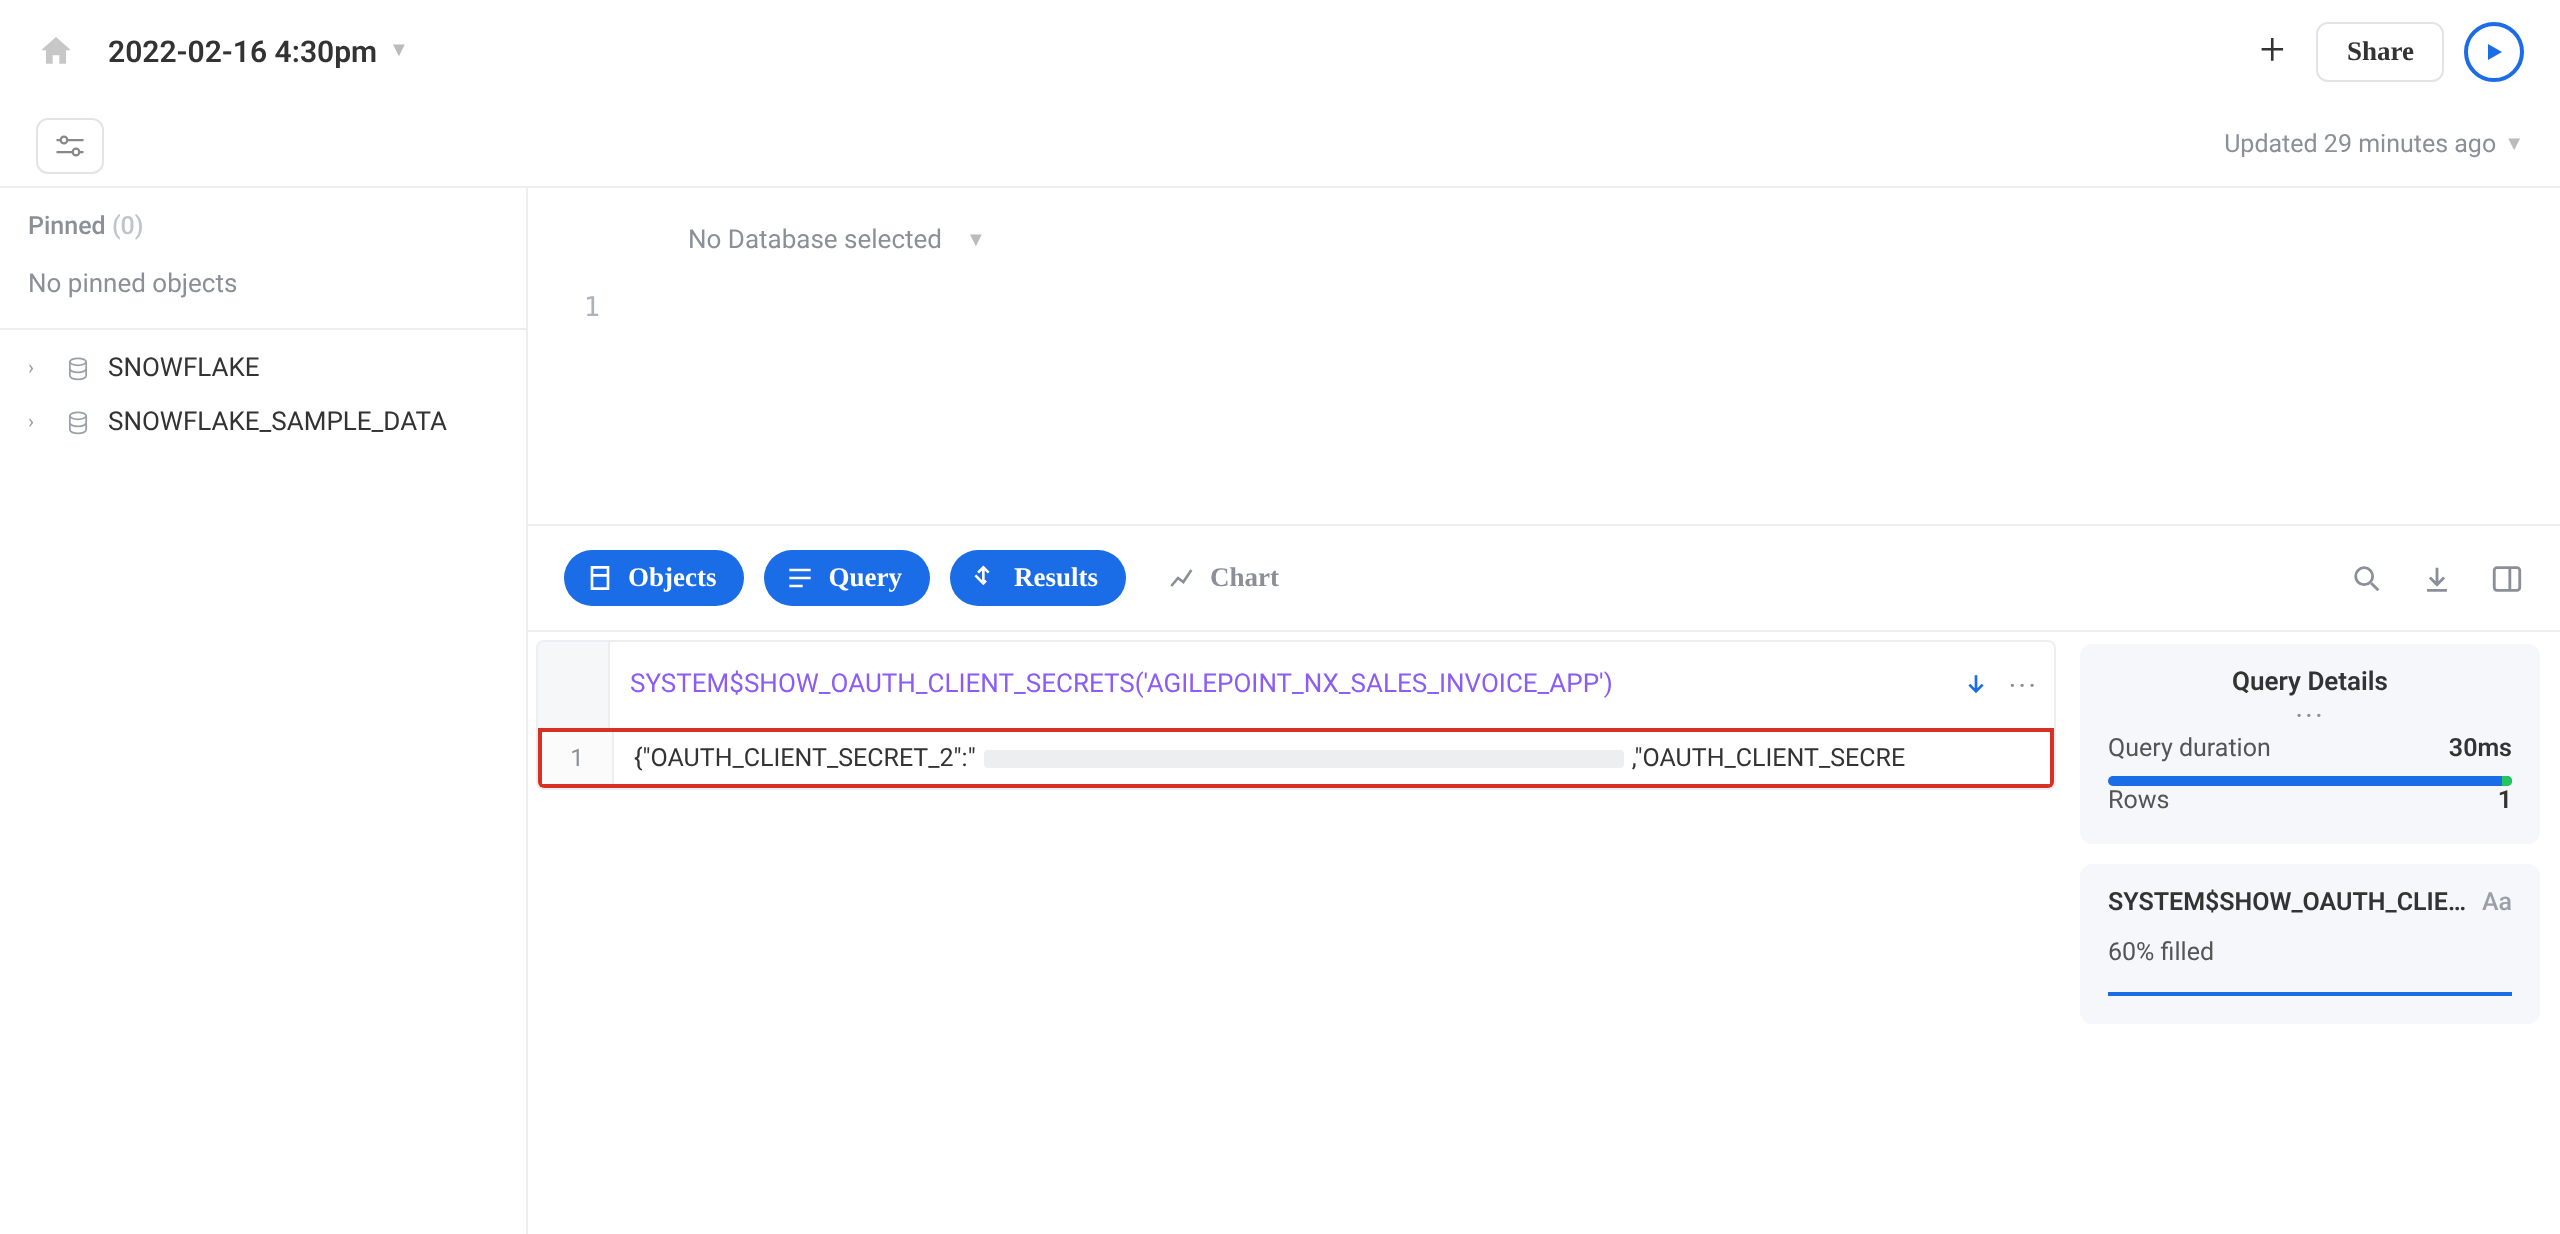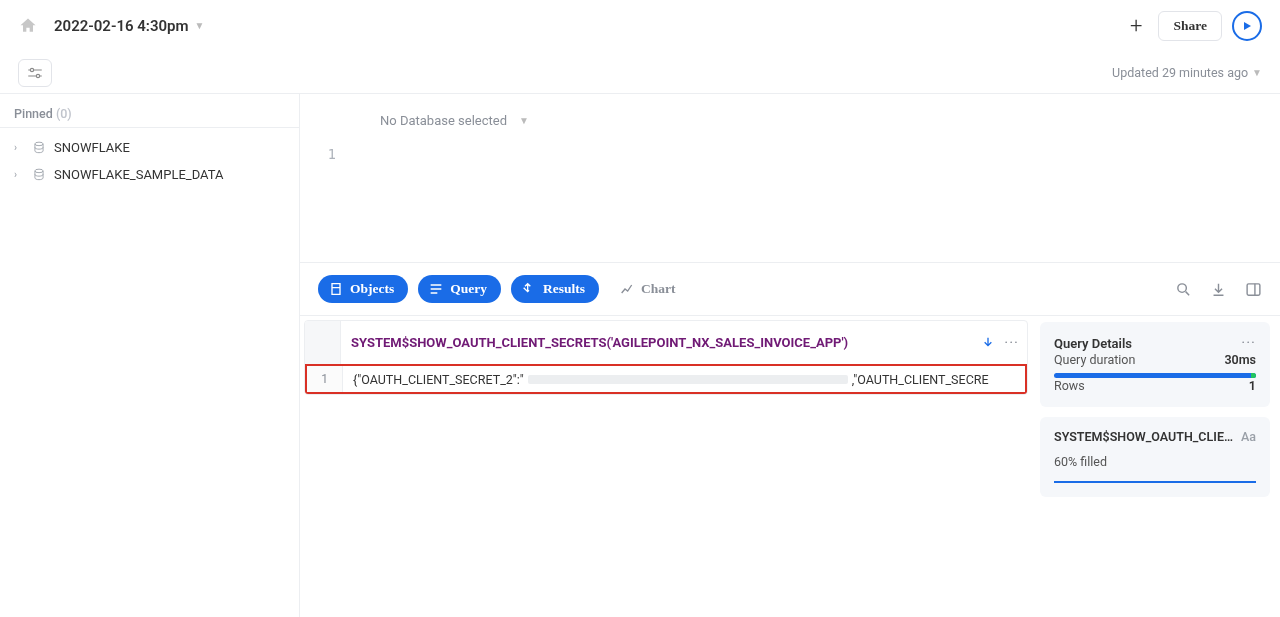--- a/index.html
+++ b/index.html
@@ -12,21 +12,21 @@
 .plus-btn { font-size: 22px; font-weight: 300; color: #333; padding: 4px 6px; cursor: pointer; }
 .role-pill { border: 1px solid #e2e4e9; border-radius: 6px; padding: 6px 12px; display: flex; align-items: center; gap: 8px; font-size: 12.5px; color: #444; font-weight: 600; }
 .role-pill .div { color: #d0d0d0; font-weight: 400; }
 .share-btn { border: 1px solid #e2e4e9; border-radius: 6px; padding: 6px 14px; font-size: 13.5px; font-weight: 600; color: #333; cursor: pointer; font-family: Liberation Serif, serif; }
 .run-btn { width: 30px; height: 30px; border: 2px solid #1a6ce7; border-radius: 50%; display: flex; align-items: center; justify-content: center; cursor: pointer; }
 .run-btn svg { fill: #1a6ce7; }
 .subbar { height: 42px; display: flex; align-items: center; padding: 0 18px; border-bottom: 1px solid #eceef1; }
 .filter-btn { border: 1px solid #e2e4e9; border-radius: 6px; width: 34px; height: 28px; display: flex; align-items: center; justify-content: center; color: #888; cursor: pointer; }
 .updated { margin-left: auto; color: #8a8f98; font-size: 12.5px; display: flex; align-items: center; }
 .main { display: flex; height: 523px; }
-.sidebar { width: 300px; border-right: 1px solid #eceef1; display: flex; flex-direction: column; }
+.sidebar { width: 264px; border-right: 1px solid #eceef1; display: flex; flex-direction: column; }
 .sb-section { padding: 12px 14px 6px; }
 .sb-title { font-size: 12.5px; color: #8a8f98; font-weight: 500; }
 .sb-count { color: #c0c4cc; }
 .sb-empty { color: #8a8f98; font-size: 13px; padding: 8px 14px 14px; }
 .sb-divider { border-top: 1px solid #eceef1; }
 .sb-search { display: flex; align-items: center; padding: 10px 14px; color: #8a8f98; font-size: 13px; gap: 8px; position: relative; }
 .sb-search .more { margin-left: auto; color: #8a8f98; cursor: pointer; font-size: 16px; letter-spacing: 1px; }
 .sb-tree { padding: 6px 0; }
 .sb-node { display: flex; align-items: center; gap: 8px; padding: 6px 14px; color: #333; font-size: 13px; cursor: pointer; }
 .sb-node .chev { color: #9aa0a8; font-size: 10px; width: 10px; }
@@ -48,30 +48,30 @@
 .tab-btn.active { background: #1a6ce7; color: #fff; }
 .tab-btn.inactive { color: #8a8f98; }
 .tab-btn svg { width: 16px; height: 16px; }
 .tabs-right { margin-left: auto; display: flex; align-items: center; gap: 18px; color: #8a8f98; }
 .tabs-right .ico { cursor: pointer; display: flex; }
 .results-body { flex: 1; display: flex; border-top: 1px solid #eceef1; }
 .result-table-wrap { flex: 1; overflow: hidden; padding: 4px 12px 0 4px; }
 .result-table { border: 1px solid #eceef1; border-radius: 4px; overflow: hidden; }
 .result-head { display: flex; align-items: center; height: 44px; border-bottom: 1px solid #eceef1; }
 .result-head .rownum-h { width: 36px; background: #f6f7f9; height: 100%; border-right: 1px solid #eceef1; }
-.result-head .colname { flex: 1; padding: 0 10px; font-weight: 700; font-size: 13px; color: #701a75; display: flex; align-items: center; }
+.result-head .colname { flex: 1; padding: 0 10px; font-weight: 400; font-size: 13px; color: #8b5cf6; display: flex; align-items: center; }
 .result-head .actions { display: flex; gap: 8px; padding: 0 8px; color: #8a8f98; align-items: center; }
 .result-head .dl-ico { color: #1a6ce7; }
 .result-row { display: flex; align-items: center; height: 30px; border: 2px solid #d93025; margin-top: -1px; }
 .result-row .rownum { width: 36px; text-align: center; color: #8a8f98; font-size: 12px; background: #fbfbfb; height: 100%; display: flex; align-items: center; justify-content: center; border-right: 1px solid #eceef1; }
 .result-row .cell { flex: 1; padding: 0 10px; font-size: 12.5px; color: #333; white-space: nowrap; overflow: hidden; display: flex; align-items: center; }
 .redact { display: inline-block; height: 9px; background: #eceef0; border-radius: 2px; width: 320px; margin: 0 4px; }
 .details-panel { width: 240px; padding: 6px 10px 0 0; }
 .card { background: #f5f7fa; border-radius: 6px; padding: 12px 14px 14px; margin-bottom: 10px; }
-.card-h { display: flex; align-items: center; justify-content: space-between; }
+.card-h { display: flex; align-items: center; justify-content: center; flex-direction: column; }
 .card-title { font-size: 13px; font-weight: 600; color: #333; }
 .card-more { color: #8a8f98; font-size: 15px; letter-spacing: 1px; cursor: pointer; }
 .metric-row { display: flex; justify-content: space-between; font-size: 12.5px; color: #555; }
 .metric-row .val { font-weight: 600; color: #333; }
 .bar { height: 5px; background: #1a6ce7; border-radius: 3px; margin-top: 6px; position: relative; overflow: hidden; }
 .bar .tail { position: absolute; right: 0; top: 0; bottom: 0; width: 5px; background: #22c55e; }
 .card2-title { font-size: 12.5px; color: #333; font-weight: 600; overflow: hidden; text-overflow: ellipsis; white-space: nowrap; }
 .card2-head { display: flex; align-items: center; justify-content: space-between; gap: 6px; }
 .aa { color: #9aa0a8; font-size: 12.5px; font-weight: 500; }
 .fill { margin-top: 10px; font-size: 12.5px; color: #555; }
@@ -120,20 +120,21 @@
 
 <div class="main">
 
   <div class="sidebar">
     <div class="sb-section">
       <span class="sb-title">
         <span>Pinned</span>
         <span class="sb-count">(0)</span>
       </span>
     </div>
+    <div class="sb-empty">No pinned objects</div>
     <div class="sb-divider"></div>
     <div class="sb-tree">
       <div class="sb-node">
         <span class="chev">›</span>
         <span class="db-icon">
             <svg width="14" height="14" viewBox="0 0 24 24">
               <ellipse cx="12" cy="5" rx="7" ry="3" fill="none" stroke="#9aa0a8" stroke-width="1.5"></ellipse>
               <path fill="none" stroke="#9aa0a8" stroke-width="1.5" d="M5 5v12c0 1.7 3.1 3 7 3s7-1.3 7-3V5M5 11c0 1.7 3.1 3 7 3s7-1.3 7-3"></path>
             </svg>
           </span>

